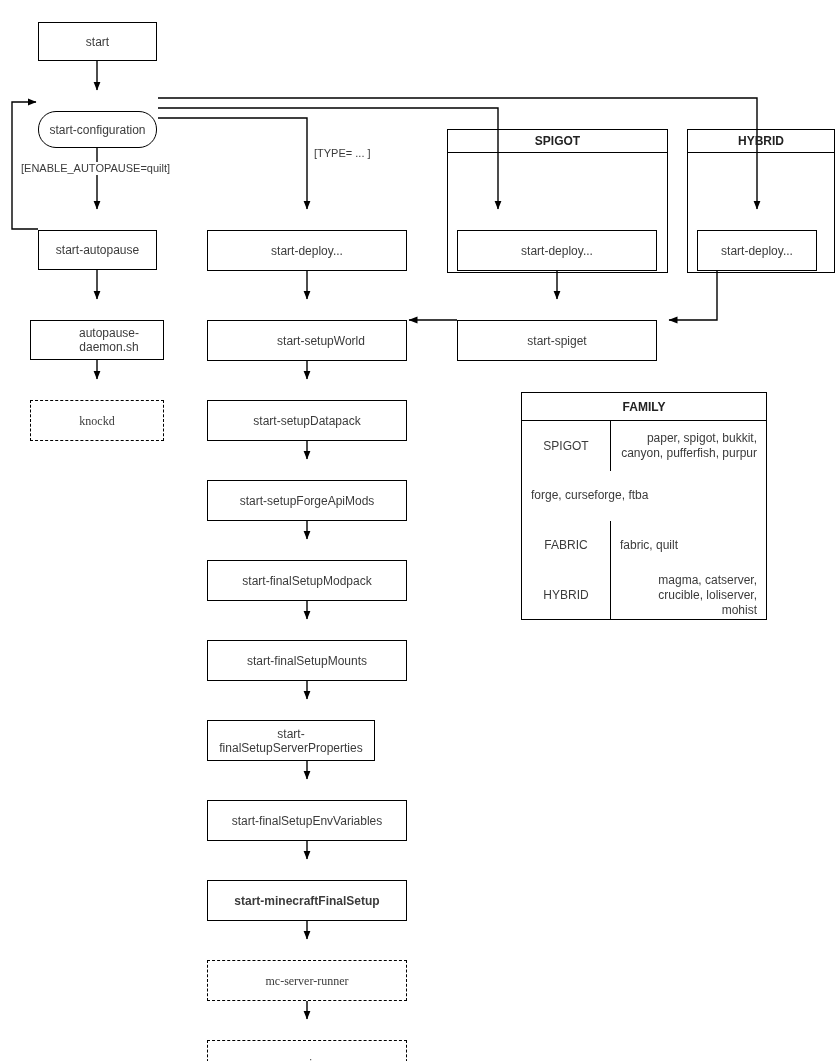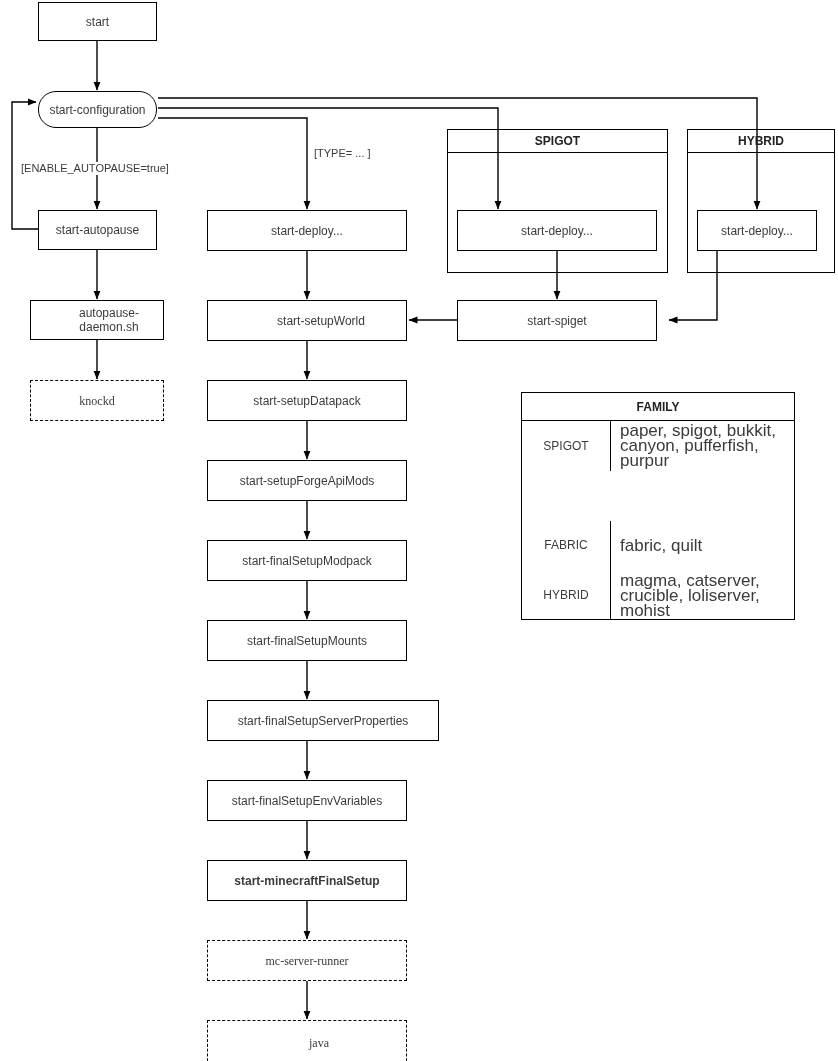--- a/index.html
+++ b/index.html
@@ -29,20 +29,21 @@
     display: flex;
     align-items: center;
     justify-content: center;
     background: #ffffff;
     border: 1px solid #000000;
     color: #3b3b3b;
     font-size: 12px;
     line-height: 14px;
     text-align: center;
     z-index: 2;
+    margin-top: 20px;
   }
   .node.dashed {
     border: 1px dashed #000000;
     font-family: Liberation Serif, serif;
   }
   .group {
     position: absolute;
     box-sizing: border-box;
     background: transparent;
     border: 1px solid #000000;
@@ -72,21 +73,21 @@
     white-space: nowrap;
     z-index: 3;
     background: #ffffff;
     padding: 0 2px;
   }
   
   #legend {
     position: absolute;
     left: 521px;
     top: 392px;
-    width: 274px;
+    width: 246px;
     height: 228px;
     box-sizing: border-box;
     border: 1px solid #000000;
     background: #ffffff;
     z-index: 2;
   }
   #legend .legend-head {
     box-sizing: border-box;
     height: 28px;
     border-bottom: 1px solid #000000;
@@ -117,23 +118,24 @@
     justify-content: center;
     font-size: 12px;
     color: #3b3b3b;
   }
   #legend .legend-val {
     box-sizing: border-box;
     flex: 1 1 auto;
     display: flex;
     align-items: center;
     padding: 0 9px;
-    font-size: 17px;
+    font-size: 12px;
     line-height: 15px;
     color: #3b3b3b;
+    text-align: right;
   }
 </style>
 </head>
 <body>
 
 <div id="canvas">
 
   <svg id="edges" viewBox="0 0 838 1061">
     <defs>
       <marker id="arrow" markerWidth="10" markerHeight="10" refX="8.5" refY="3.6" orient="auto" markerUnits="userSpaceOnUse">
@@ -181,37 +183,37 @@
   <div class="node" style="left:38px; top:2px; width:119px; height:39px;">start</div>
 
   <div class="node" style="left:38px; top:91px; width:119px; height:37px;border-radius:18px;">start-configuration</div>
 
   <div class="node" style="left:38px; top:210px; width:119px; height:40px;">start-autopause</div>
 
   <div class="node" style="left:30px; top:300px; width:134px; height:40px;padding-left:24px;">autopause-daemon.sh</div>
 
   <div class="node dashed" style="left:30px; top:380px; width:134px; height:41px;">knockd</div>
 
-  <div class="edge-label" style="left:19px; top:162px;">[ENABLE_AUTOPAUSE=true]</div>
+  <div class="edge-label" style="left:19px; top:162px;">[ENABLE_AUTOPAUSE=quilt]</div>
 
   <div class="edge-label" style="left:272px; top:147px;margin-left:40px;">[TYPE= ... ]</div>
 
   <div class="node" style="left:207px; top:210px; width:200px; height:41px;">start-deploy...</div>
 
   <div class="node" style="left:207px; top:300px; width:200px; height:41px;padding-left:28px;">start-setupWorld</div>
 
   <div class="node" style="left:207px; top:380px; width:200px; height:41px;">start-setupDatapack</div>
 
   <div class="node" style="left:207px; top:460px; width:200px; height:41px;text-align:center;">start-setupForgeApiMods</div>
 
   <div class="node" style="left:207px; top:540px; width:200px; height:41px;">start-finalSetupModpack</div>
 
   <div class="node" style="left:207px; top:620px; width:200px; height:41px;">start-finalSetupMounts</div>
 
-  <div class="node" style="left:207px; top:700px; width:232px; height:41px;">start-finalSetupServerProperties</div>
+  <div class="node" style="left:207px; top:700px; width:168px; height:41px;">start-finalSetupServerProperties</div>
 
   <div class="node" style="left:207px; top:780px; width:200px; height:41px;">start-finalSetupEnvVariables</div>
 
   <div class="node" style="left:207px; top:860px; width:200px; height:41px;font-weight:bold;">start-minecraftFinalSetup</div>
 
   <div class="node dashed" style="left:207px; top:940px; width:200px; height:41px;">mc-server-runner</div>
 
   <div class="node dashed" style="left:207px; top:1020px; width:200px; height:46px;padding-left:24px;">java</div>
 
   <div class="group" style="left:447px; top:129px; width:221px; height:144px;">
@@ -227,20 +229,21 @@
   <div class="node" style="left:457px; top:300px; width:200px; height:41px;">start-spiget</div>
 
   <div id="legend">
     <div class="legend-head">FAMILY</div>
     <div class="legend-body">
       <div class="legend-row">
         <div class="legend-key">SPIGOT</div>
         <div class="legend-val">paper, spigot, bukkit, canyon, pufferfish, purpur</div>
       </div>
       <div class="legend-row">
+        <div class="legend-val">forge, curseforge, ftba</div>
       </div>
       <div class="legend-row">
         <div class="legend-key">FABRIC</div>
         <div class="legend-val">fabric, quilt</div>
       </div>
       <div class="legend-row">
         <div class="legend-key">HYBRID</div>
         <div class="legend-val">magma, catserver, crucible, loliserver, mohist</div>
       </div>
     </div>

